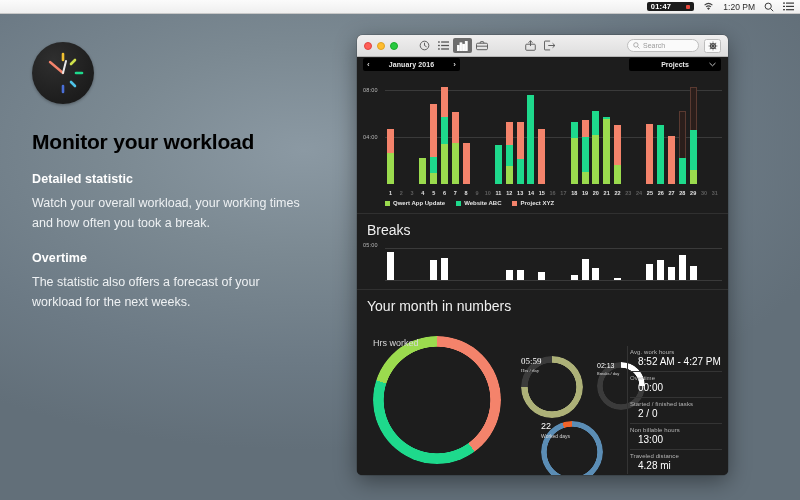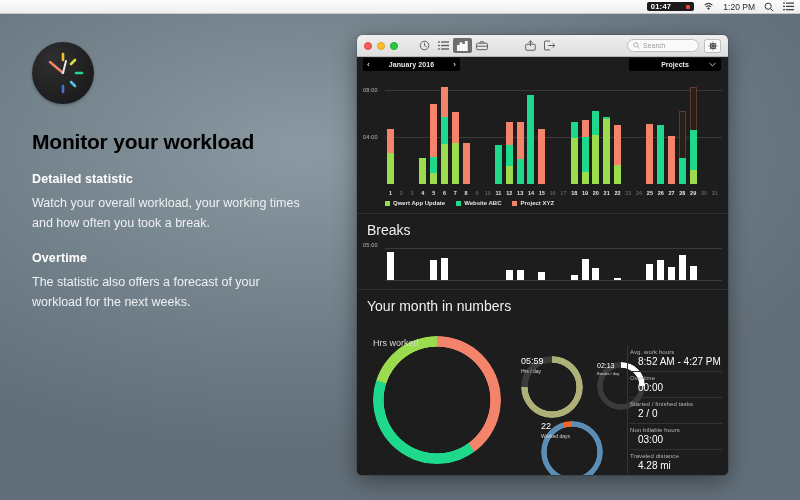--- a/index.html
+++ b/index.html
@@ -640,31 +640,31 @@
           <div class="stat">
             <div class="k">Overtime</div>
             <div class="v">00:00</div>
           </div>
           <div class="stat">
             <div class="k">Started / finished tasks</div>
             <div class="v">2 / 0</div>
           </div>
           <div class="stat">
             <div class="k">Non billable hours</div>
-            <div class="v">03:00</div>
+            <div class="v">13:00</div>
           </div>
           <div class="stat">
             <div class="k">Traveled distance</div>
             <div class="v">4.28 mi</div>
           </div>
         </div>
     <div class="ctr" style="position: absolute; left: 16px; top: 18px; width: 128px; height: 128px;">
           <div class="sub" style="font-size: 9px; margin-top: 2px;">Hrs worked</div>
         </div>
-        <div class="ctr" style="position: absolute; left: 164px; top: 38px; width: 62px; height: 62px;">
+        <div class="ctr" style="position: absolute; left: 164px; top: 38px; width: 62px; height: 62px; font-family: Liberation Serif, serif;">
           <div class="big" style="font-size: 9px;">05:59</div>
           <div class="sub" style="font-size: 5px; margin-top: 2px;">Hrs / day</div>
         </div>
         <div class="ctr" style="position: absolute; left: 240px; top: 44px; width: 48px; height: 48px;">
           <div class="big" style="font-size: 7px;">02:13</div>
           <div class="sub" style="font-size: 4px; margin-top: 2px;">Breaks / day</div>
         </div>
         <div class="ctr" style="position: absolute; left: 184px; top: 103px; width: 62px; height: 62px;">
           <div class="big" style="font-size: 9px;">22</div>
           <div class="sub" style="font-size: 5px; margin-top: 2px;">Worked days</div>

